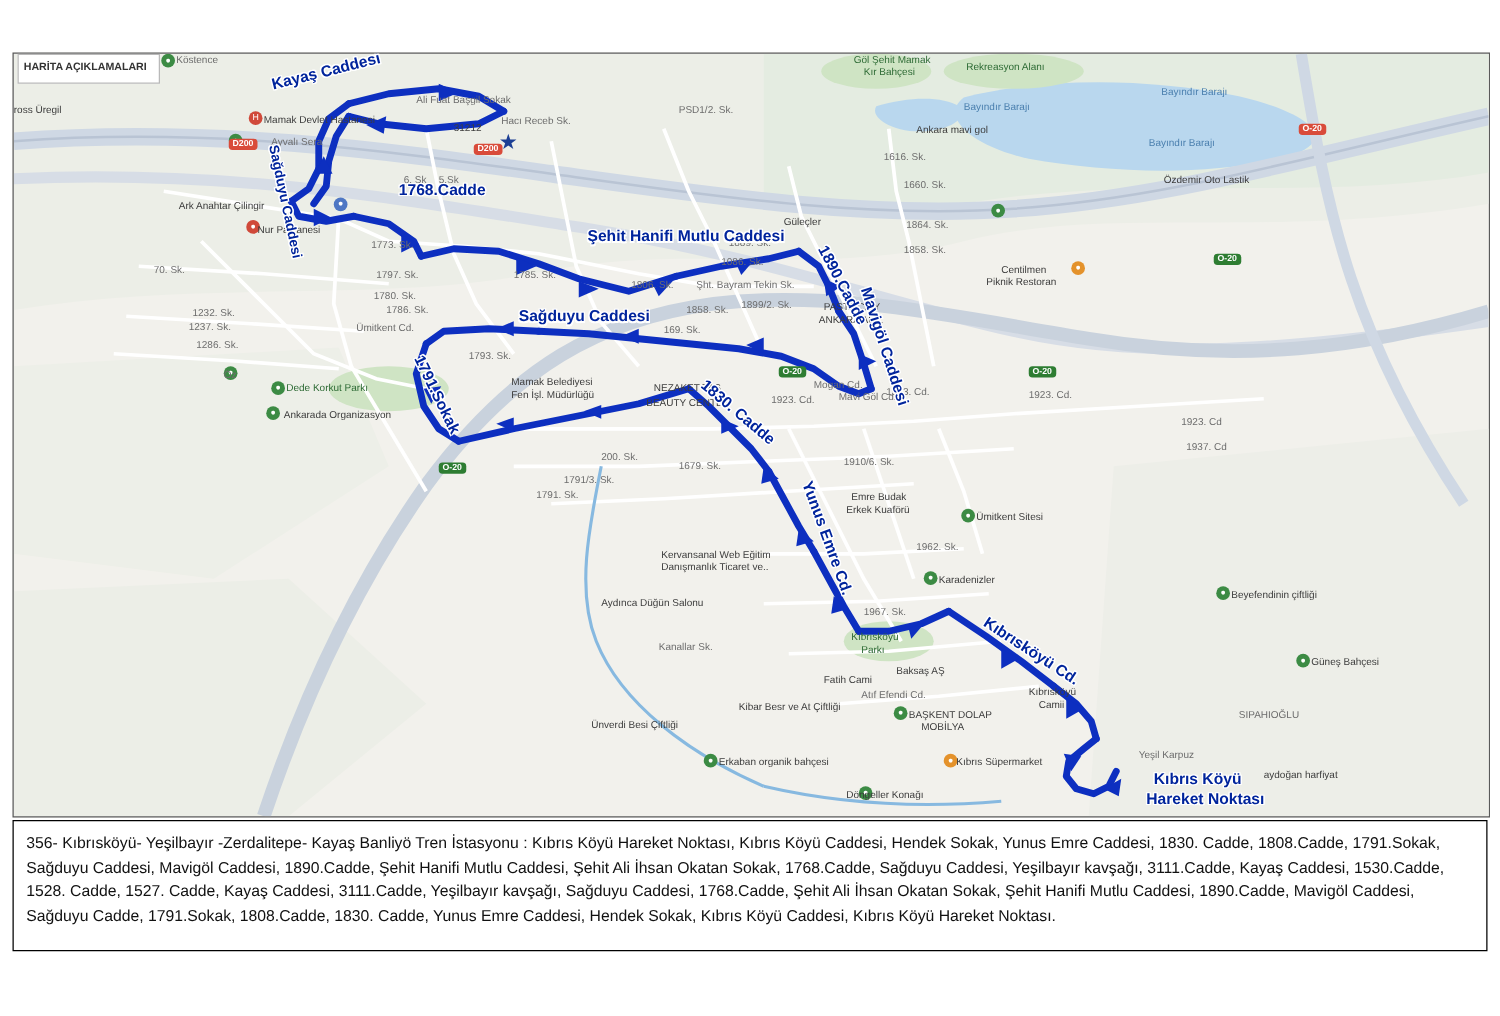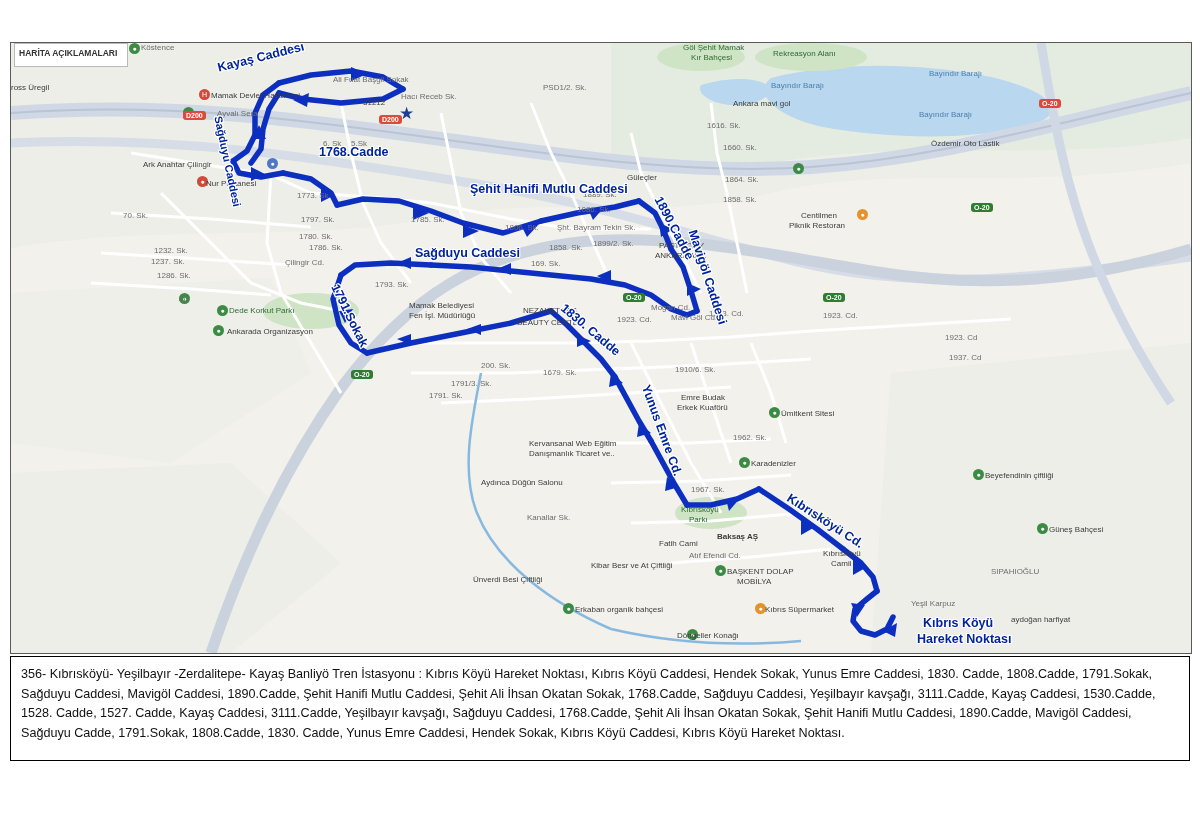--- a/index.html
+++ b/index.html
@@ -266,21 +266,21 @@
           <div class="lbl grey" style="left: 494px; top: 180px;">1806. Sk.</div>
           <div class="lbl grey" style="left: 364px; top: 237px;">1793. Sk.</div>
           <div class="lbl grey" style="left: 538px; top: 200px;">1858. Sk.</div>
           <div class="lbl grey" style="left: 572px; top: 147px;">1889. Sk.</div>
           <div class="lbl grey" style="left: 582px; top: 196px;">1899/2. Sk.</div>
           <div class="lbl grey" style="left: 546px; top: 180px;">Şht. Bayram Tekin Sk.</div>
           <div class="lbl grey" style="left: 566px; top: 162px;">1086. Sk.</div>
           <div class="lbl dark" style="left: 648px; top: 198px;">PASTA CITY</div>
           <div class="lbl dark" style="left: 644px; top: 208px;">ANKARA AUT.</div>
           <div class="lbl grey" style="left: 520px; top: 216px;">169. Sk.</div>
-          <div class="lbl grey" style="left: 274px; top: 215px;">Çilingir Cd.</div>
+          <div class="lbl grey" style="left: 274px; top: 215px;">Ümitkent Cd.</div>
           <div class="lbl grey" style="left: 112px; top: 168px;">70. Sk.</div>
           <div class="lbl grey" style="left: 143px; top: 203px;">1232. Sk.</div>
           <div class="lbl grey" style="left: 140px; top: 214px;">1237. Sk.</div>
           <div class="lbl grey" style="left: 146px; top: 228px;">1286. Sk.</div>
           <div class="lbl grey" style="left: 168px; top: 252px;">Öz</div>
           <div class="lbl green" style="left: 218px; top: 263px;">Dede Korkut Parkı</div>
           <div class="lbl dark" style="left: 216px; top: 284px;">Ankarada Organizasyon</div>
           <div class="lbl dark" style="left: 398px; top: 258px;">Mamak Belediyesi</div>
           <div class="lbl dark" style="left: 398px; top: 268px;">Fen İşl. Müdürlüğü</div>
           <div class="lbl dark" style="left: 512px; top: 263px;">NEZAKET TAS</div>
@@ -299,21 +299,21 @@
           <div class="lbl grey" style="left: 722px; top: 390px;">1962. Sk.</div>
           <div class="lbl dark" style="left: 770px; top: 366px;">Ümitkent Sitesi</div>
           <div class="lbl dark" style="left: 740px; top: 416px;">Karadenizler</div>
           <div class="lbl dark" style="left: 518px; top: 396px;">Kervansanal Web Eğitim</div>
           <div class="lbl dark" style="left: 518px; top: 406px;">Danışmanlık Ticaret ve..</div>
           <div class="lbl dark" style="left: 470px; top: 435px;">Aydınca Düğün Salonu</div>
           <div class="lbl grey" style="left: 680px; top: 442px;">1967. Sk.</div>
           <div class="lbl green" style="left: 670px; top: 462px;">Kıbrısköyü</div>
           <div class="lbl green" style="left: 678px; top: 472px;">Parkı</div>
           <div class="lbl dark" style="left: 648px; top: 496px;">Fatih Cami</div>
-          <div class="lbl dark" style="left: 706px; top: 489px; font-weight: bold;">Baksaş AŞ</div>
+          <div class="lbl dark" style="left: 706px; top: 489px;">Baksaş AŞ</div>
           <div class="lbl grey" style="left: 678px; top: 508px;">Atıf Efendi Cd.</div>
           <div class="lbl dark" style="left: 812px; top: 506px;">Kıbrısköyü</div>
           <div class="lbl dark" style="left: 820px; top: 516px;">Camii</div>
           <div class="lbl dark" style="left: 716px; top: 524px;">BAŞKENT DOLAP</div>
           <div class="lbl dark" style="left: 726px; top: 534px;">MOBİLYA</div>
           <div class="lbl dark" style="left: 754px; top: 562px;">Kıbrıs Süpermarket</div>
           <div class="lbl dark" style="left: 556px; top: 518px; padding-left: 24px;">Kibar Besr ve At Çiftliği</div>
           <div class="lbl dark" style="left: 462px; top: 532px;">Ünverdi Besi Çiftliği</div>
           <div class="lbl dark" style="left: 564px; top: 562px;">Erkaban organik bahçesi</div>
           <div class="lbl dark" style="left: 666px; top: 588px;">Döngeller Konağı</div>

